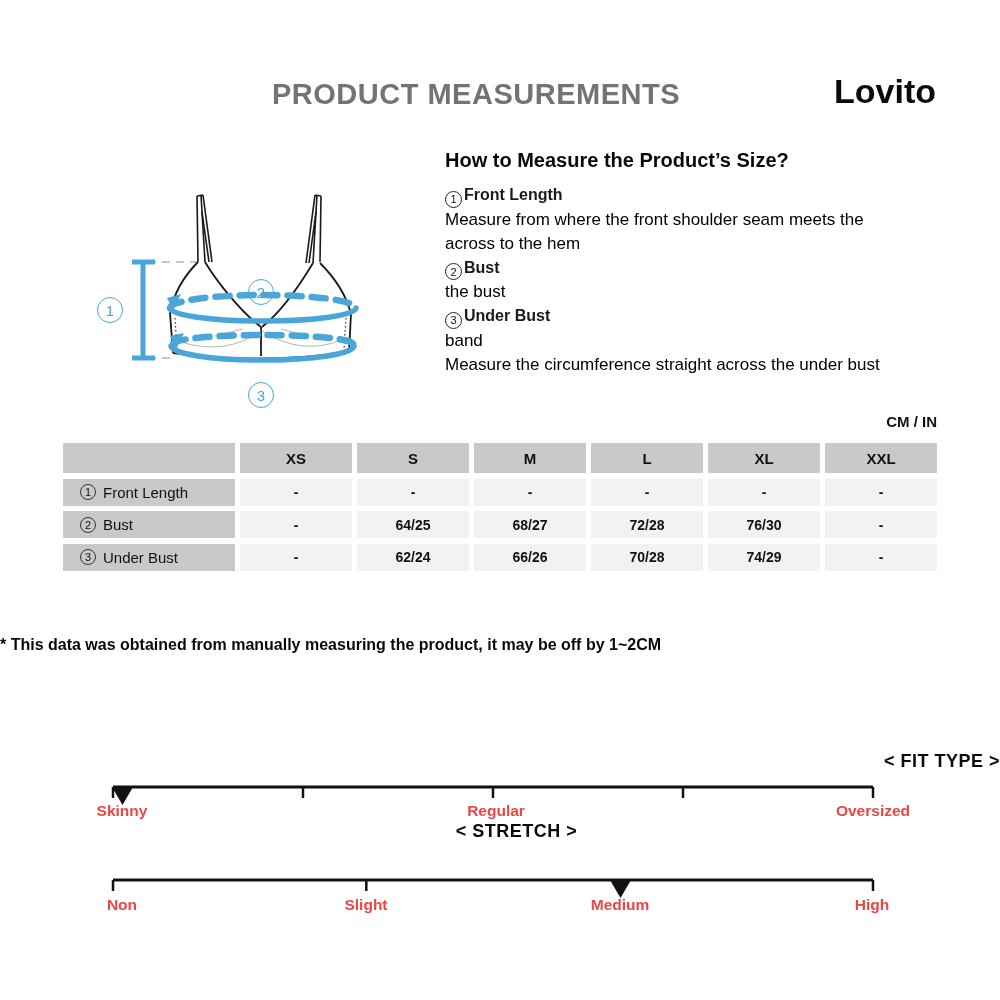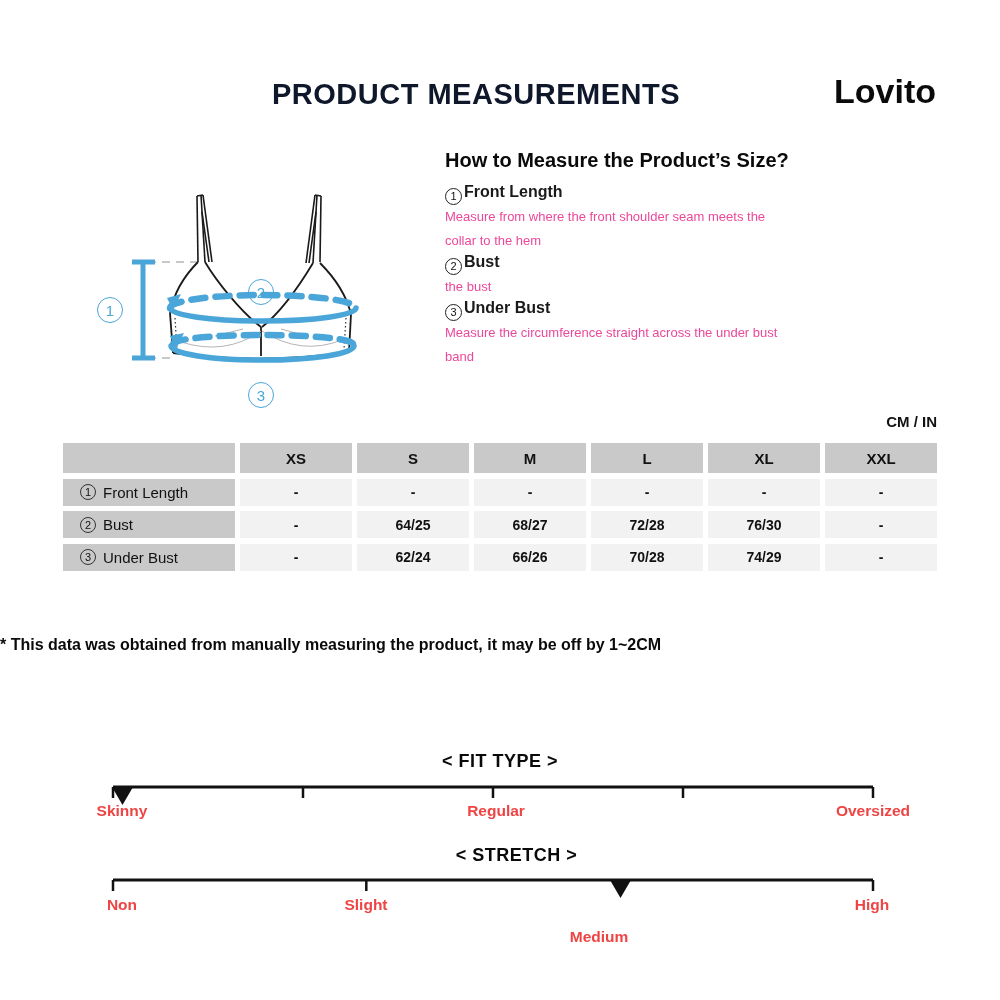--- a/index.html
+++ b/index.html
@@ -4,41 +4,41 @@
 <style>
   * { margin:0; padding:0; box-sizing:border-box; }
   html,body { background:#fff; }
   .page {
     position:relative; width:1000px; height:1000px; background:#ffffff;
     font-family:"Liberation Sans","DejaVu Sans",sans-serif; color:#111; overflow:hidden;
   }
   
   .main-title {
     position:absolute; left:0; top:78px; width:952px; text-align:center;
-    font-size:29px; font-weight:800; letter-spacing:.5px; color:#0f172a;
+    font-size:29px; font-weight:800; letter-spacing:.5px; color:#737373;
   }
   .brand {
     position:absolute; right:64px; top:72px;
     font-size:34px; font-weight:800; letter-spacing:0; color:#0a0a0a;
   }
   
   .diagram-svg { position:absolute; left:85px; top:150px; }
   .callout {
     position:absolute; width:26px; height:26px; border:1.7px solid #4aa6d9; border-radius:50%;
     color:#4aa6d9; font-size:15px; font-weight:400; display:flex; align-items:center; justify-content:center;
     background:transparent;
   }
   .callout.c1 { left:97px;  top:297px; }
   .callout.c2 { left:248px; top:279px; }
   .callout.c3 { left:248px; top:382px; }
   
   .howto { position:absolute; left:445px; top:147px; width:485px; }
   .howto-heading { font-size:20px; line-height:26px; font-weight:700; margin-bottom:10px; color:#0a0a0a; }
-  .howto-item-title { font-size:16px; line-height:17px; font-weight:700; color:#1a1a1a; }
-  .howto-desc { font-size:13px; line-height:24px; color:#ec4899; white-space:nowrap; }
+  .howto-item-title { font-size:16px; line-height:24px; font-weight:700; color:#1a1a1a; }
+  .howto-desc { font-size:17px; line-height:24px; color:#000000; white-space:nowrap; }
   .cnum {
     display:inline-flex; width:17px; height:17px; border:1.3px solid #222; border-radius:50%;
     font-size:11px; font-weight:400; align-items:center; justify-content:center;
     vertical-align:-3px; margin-right:2px; color:#111; background:#fff;
   }
   
   .unit-label { position:absolute; right:63px; top:413px; font-size:15px; font-weight:800; }
   .size-table {
     position:absolute; left:63px; top:443px; width:874px;
     display:grid; grid-template-columns:172px repeat(6,112px);
@@ -48,31 +48,31 @@
   .hcell { background:#c9c9c9; font-size:15px; font-weight:700; }
   .lcell { background:#c9c9c9; font-size:15px; font-weight:400; justify-content:flex-start; padding-left:17px; }
   .lcell .cnum { width:16px; height:16px; margin-right:7px; border-color:#333; background:transparent; }
   .vcell { background:#f2f2f2; font-size:14px; font-weight:700; }
   
   .footnote { position:absolute; left:0; top:636px; width:1000px; text-align:left;
     font-size:16px; font-weight:700; color:#0a0a0a; }
   
   .scale-title { position:absolute; left:0; width:1000px; text-align:center;
     font-size:18px; font-weight:800; letter-spacing:.5px; color:#0a0a0a; }
-  .scale-title.fit { top:751px; }
-  .scale-title.stretch { top:845px;padding-left:33px; }
+  .scale-title.fit { top:751px;text-align:right; }
+  .scale-title.stretch { top:821px;padding-left:33px; }
   .scale-svg { position:absolute; left:103px; }
   .scale-svg.fit { top:779px; }
   .scale-svg.stretch { top:872px; }
   .scale-label { position:absolute; transform:translateX(-50%); white-space:nowrap;
     font-size:15.5px; font-weight:700; color:#ef4444; }
   .fit-label { top:802px; }
   .stretch-label { top:896px; }
   .pos-a { left:122px; } .pos-b { left:496px; } .pos-c { left:873px; }
-  .pos-n { left:122px; } .pos-s { left:366px; } .pos-m { left:599px;margin-top:32px; } .pos-h { left:872px; }
+  .pos-n { left:122px; } .pos-s { left:366px; } .pos-m { left:620px; } .pos-h { left:872px; }
 </style>
 </head>
 <body>
 
 <div class="page">
 
   <div class="main-title">PRODUCT MEASUREMENTS</div>
   <div class="brand">Lovito</div>
 
   <svg class="diagram-svg" width="360" height="270" viewBox="0 0 360 270">
@@ -132,32 +132,32 @@
   <div class="callout c1">1</div>
   <div class="callout c2">2</div>
   <div class="callout c3">3</div>
 
   <div class="howto">
     <div class="howto-heading">How to Measure the Product’s Size?</div>
 
     <div class="howto-item">
       <div class="howto-item-title"><span class="cnum">1</span><span>Front Length</span></div>
       <div class="howto-desc">Measure from where the front shoulder seam meets the</div>
-      <div class="howto-desc">collar to the hem</div>
+      <div class="howto-desc">across to the hem</div>
     </div>
 
     <div class="howto-item">
       <div class="howto-item-title"><span class="cnum">2</span><span>Bust</span></div>
       <div class="howto-desc">the bust</div>
     </div>
 
     <div class="howto-item">
       <div class="howto-item-title"><span class="cnum">3</span><span>Under Bust</span></div>
+      <div class="howto-desc">band</div>
       <div class="howto-desc">Measure the circumference straight across the under bust</div>
-      <div class="howto-desc">band</div>
     </div>
   </div>
 
   <div class="unit-label">CM / IN</div>
 
   <div class="size-table">
     <div class="cell hcell"></div>
     <div class="cell hcell">XS</div>
     <div class="cell hcell">S</div>
     <div class="cell hcell">M</div>

